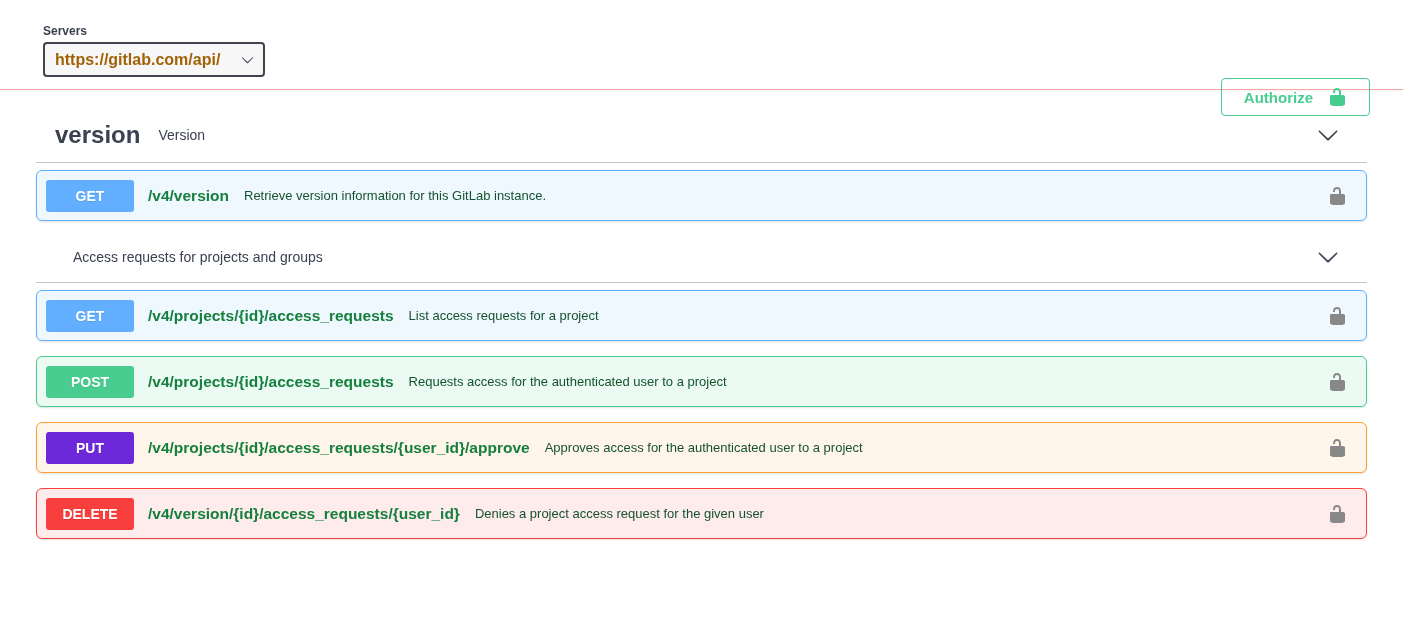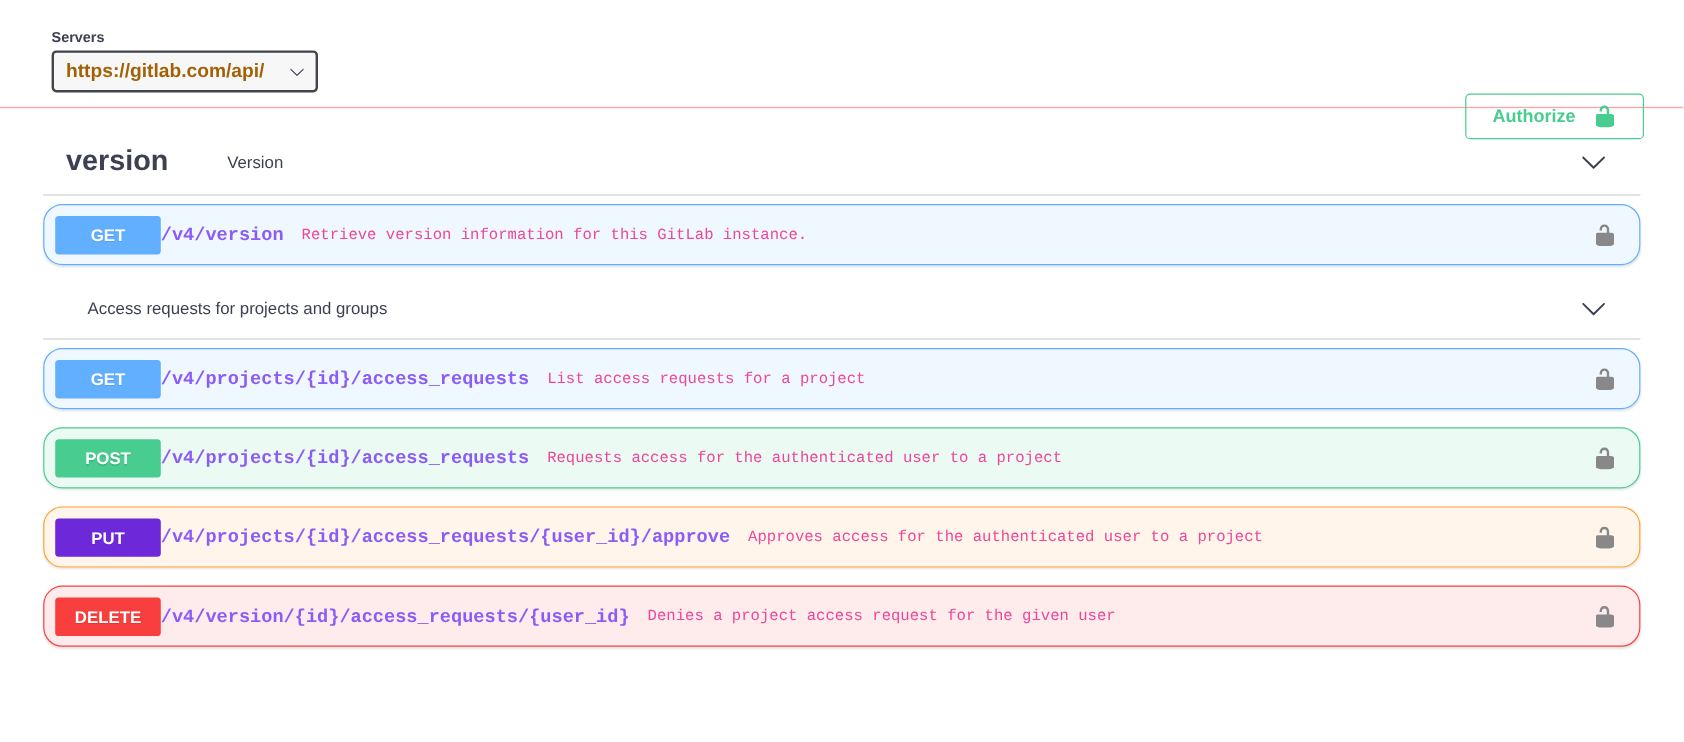--- a/index.html
+++ b/index.html
@@ -64,21 +64,20 @@
 
   
   .wrapper { padding: 22px 36px 0 36px; }
   .opblock-tag-section { margin: 0; }
   .opblock-tag {
     display: flex; align-items: center;
     padding: 10px 0 14px 19px;
     margin-top: 8px;
     border-bottom: 1px solid rgba(59,65,81,.3);
     cursor: pointer;
-    gap: 31px;
   }
   .opblock-tag-section:first-child .opblock-tag { margin-top: 0; }
   .tag-title {
     margin: 0;
     font-size: 24px;
     font-weight: bold;
     color: #3b4151;
     line-height: 1.1;
   }
   .tag-desc {
@@ -91,51 +90,51 @@
     display: flex; color: #3b4151;
     cursor: pointer;
   }
 
   
   .ops { padding-top: 7px; }
   .op-row {
     display: flex; align-items: center;
     height: 51px;
     border: 1px solid;
-    border-radius: 16px;
+    border-radius: 6px;
     box-shadow: 0 1px 2px rgba(0,0,0,.12);
     margin: 0 0 15px 0;
     padding: 0 12px 0 9px;
     cursor: pointer;
   }
   .method-badge {
     min-width: 88px;
     padding: 9px 14px;
     text-align: center;
     border-radius: 3px;
     color: #ffffff;
     font-weight: bold;
     font-size: 14px;
     line-height: 1;
     text-shadow: 0 1px 0 rgba(0,0,0,.1);
     font-family: "Liberation Sans", sans-serif;
   }
   .op-path {
-    font-family: Liberation Mono, monospace;
+    margin-left: 14px;
+    font-family: Liberation Sans, sans-serif;
     font-weight: bold;
     font-size: 15.5px;
-    color: #8b5cf6;
+    color: #15803d;
     white-space: nowrap;
   }
   .op-summary {
     margin-left: 15px;
     font-size: 13px;
-    color: #ec4899;
+    color: #14532d;
     white-space: nowrap;
-    font-family: Liberation Mono, monospace;
   }
   .lock-btn {
     margin-left: auto; margin-right: 7px;
     background: none; border: none; padding: 0;
     display: flex; cursor: pointer;
     color: #888888;
   }
 </style>
 </head>
 <body>

